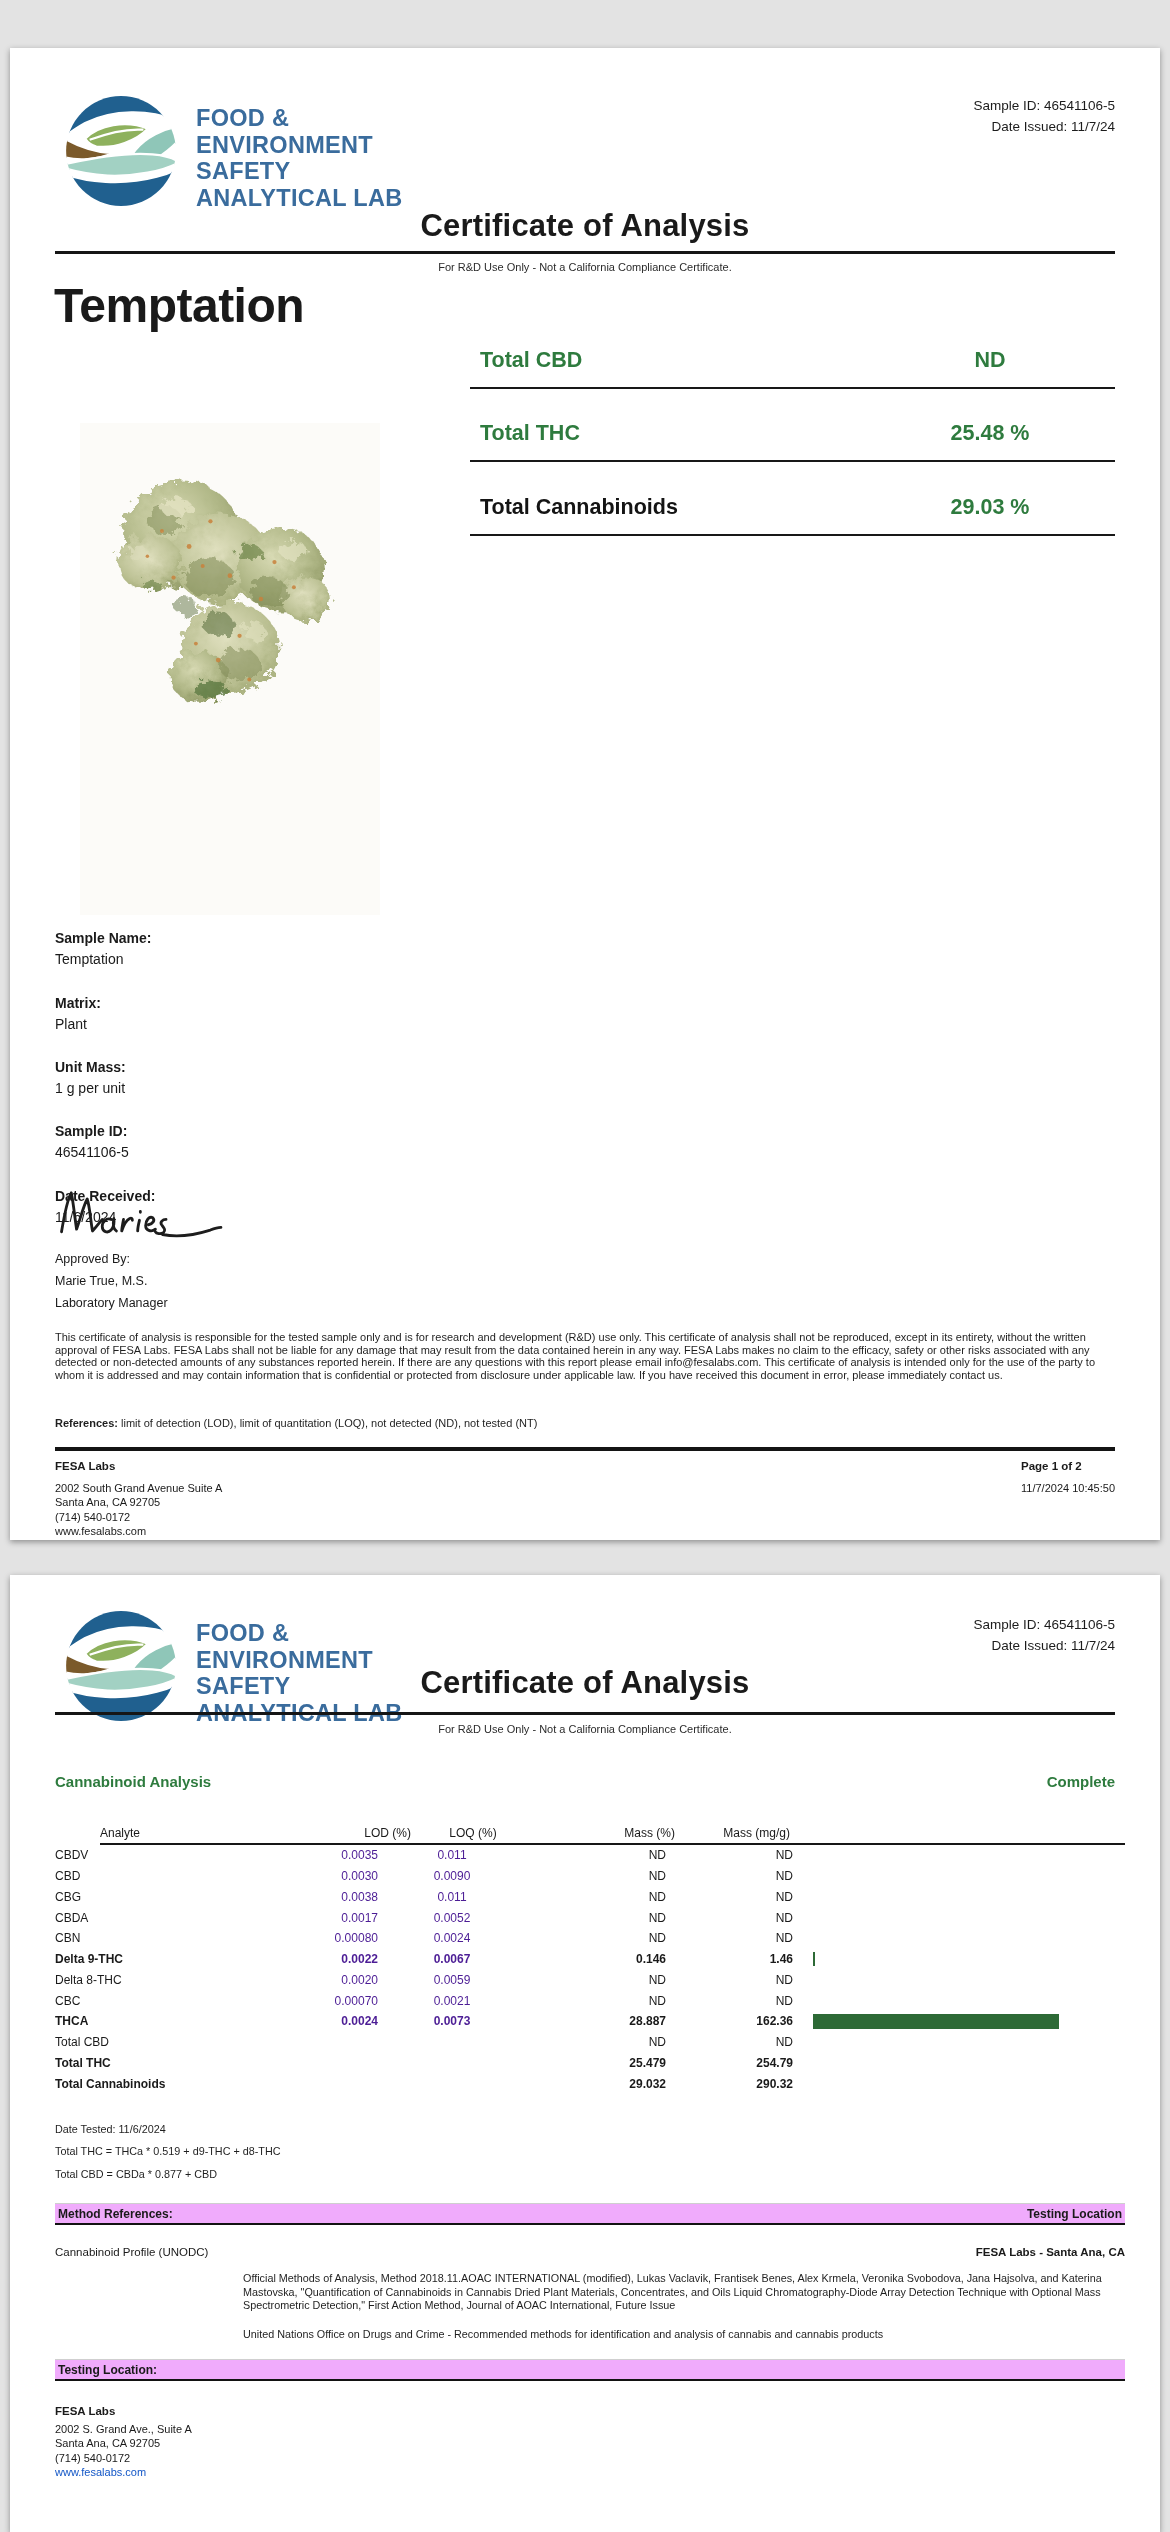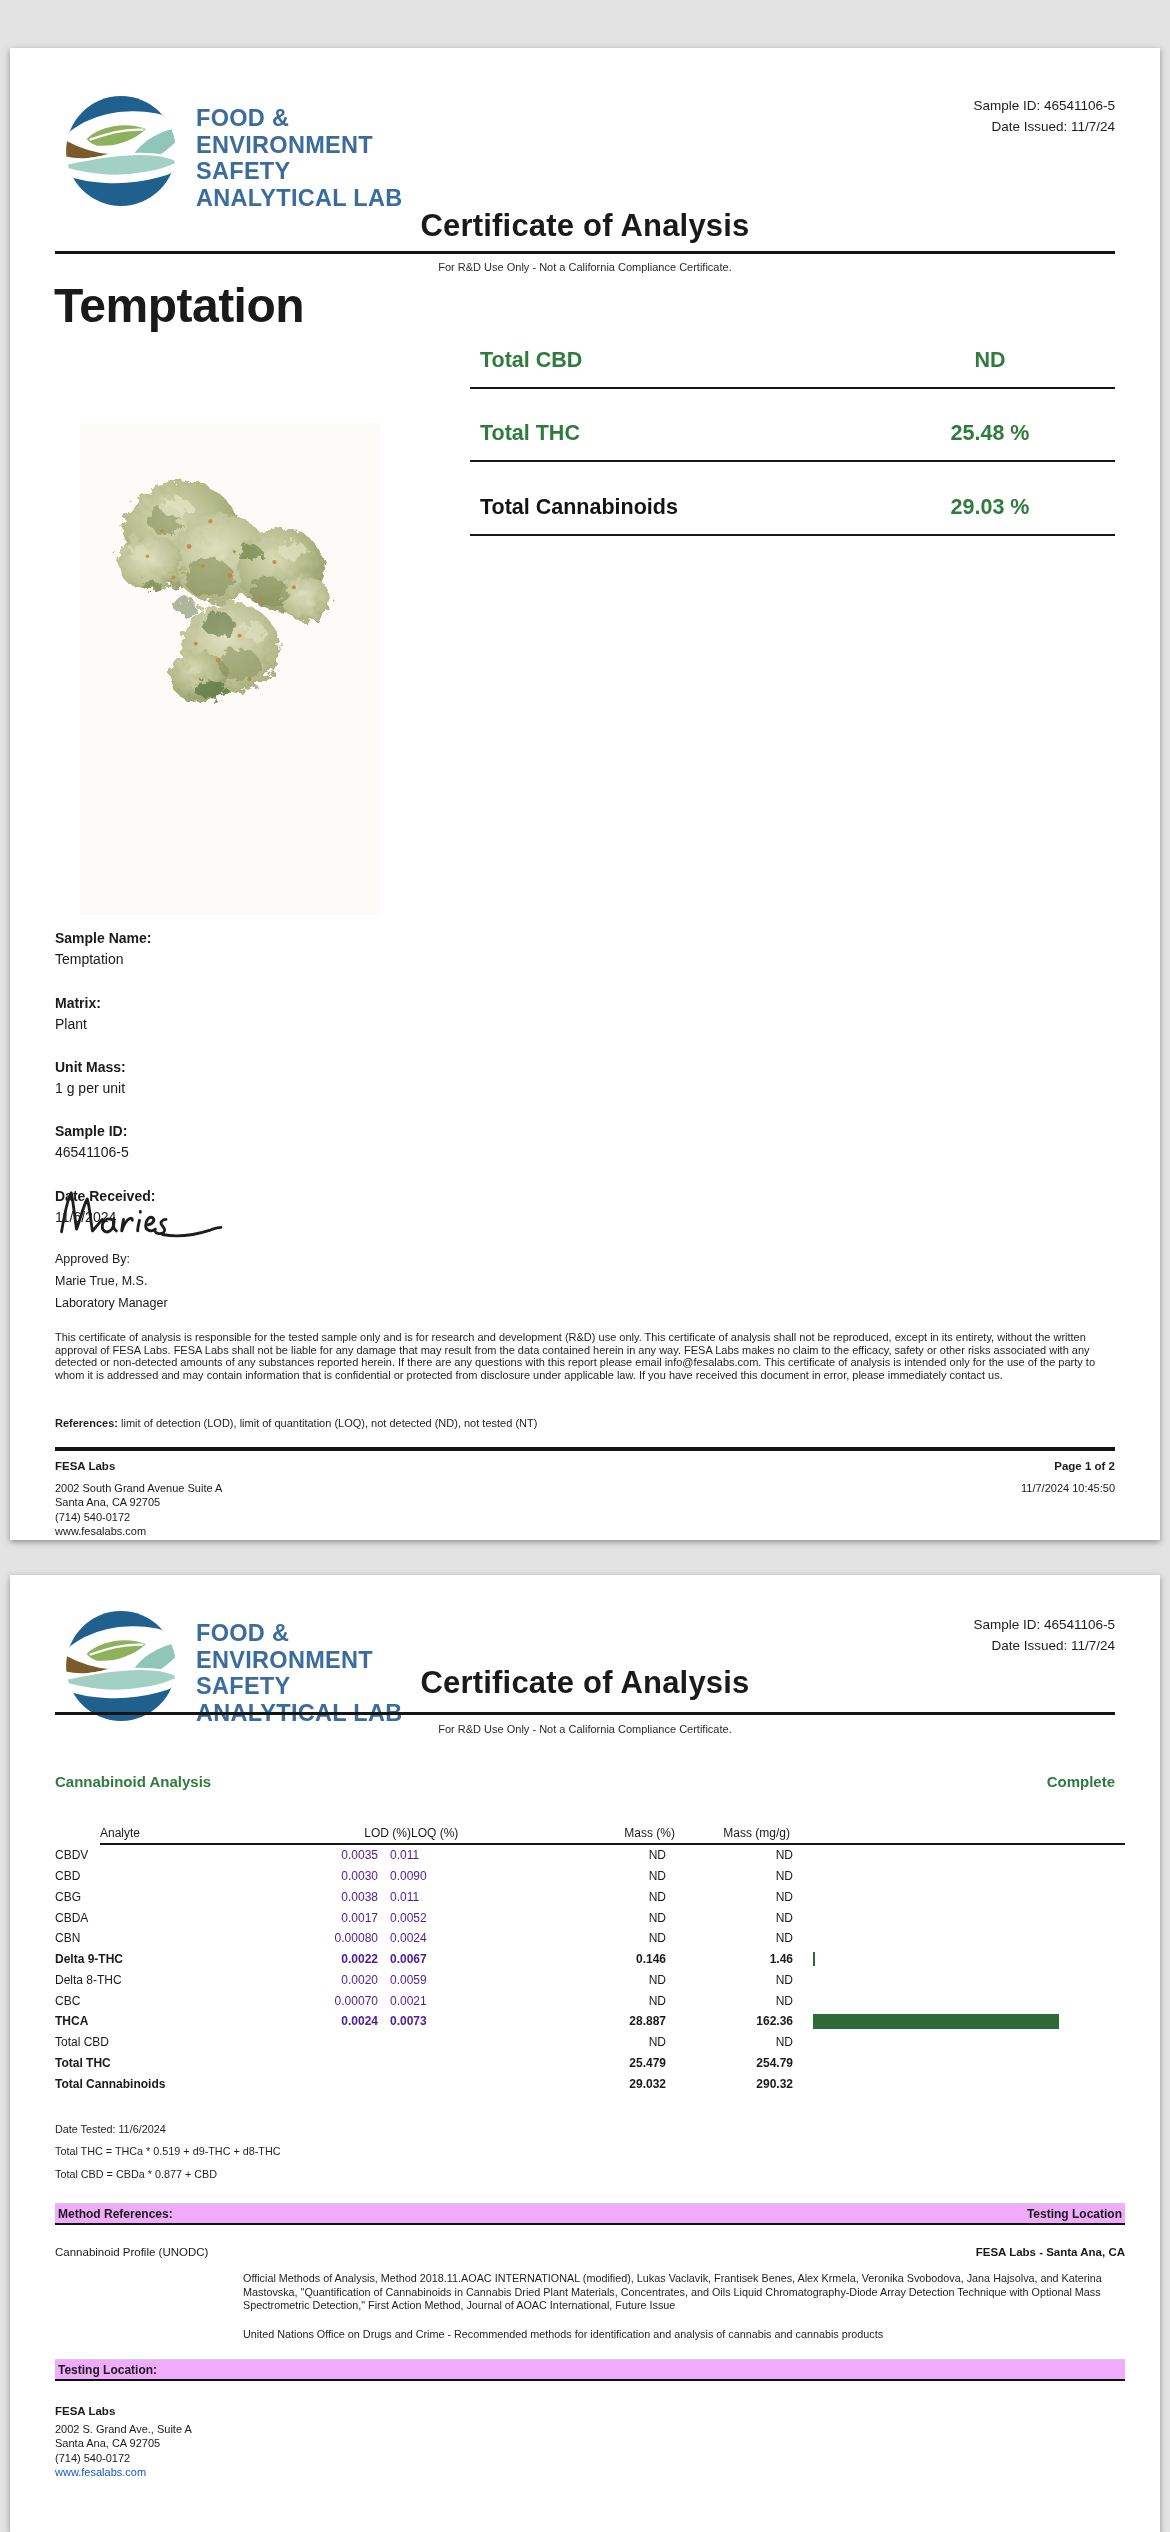--- a/index.html
+++ b/index.html
@@ -45,33 +45,33 @@
   .totrow .tv { width:250px; text-align:center; color:#2e7b3e; }
   .sg { left:45px; font-size:14px; line-height:21px; width:500px; }
   .sl { font-weight:700; }
   .sig { left:38px; top:1136px; }
   .approval { left:45px; top:1200px; font-size:12.5px; line-height:22px; }
   .disclaimer { left:45px; top:1283px; width:1063px; font-size:11px; line-height:12.55px; color:#1f1f1f; }
   .refs { left:45px; top:1369px; font-size:11px; color:#1f1f1f; }
   .refs b { font-weight:700; }
   .rule2 { left:45px; right:45px; top:1399px; height:3.5px; background:#141414; }
   .f1l { left:45px; top:1411px; font-size:11px; line-height:14.6px; }
-  .f1r { right:45px; top:1411px; text-align:right; font-size:11px; line-height:14.6px; }
+  .f1r { right:45px; top:1411px; text-align:left; font-size:11px; line-height:14.6px; }
   .fb { font-weight:700; margin-bottom:7px; font-size:11.5px; }
 
   
   .secrow { left:45px; right:45px; top:198px; display:flex; justify-content:space-between;
             font-size:15px; font-weight:700; color:#2e7b3e; }
   .ctable { left:45px; top:248px; width:1070px; font-size:12px; }
   .thead { display:flex; height:22px; align-items:center; font-weight:400;
            border-bottom:2.5px solid #161616;margin-left:45px; }
   .trow { display:flex; height:20.75px; align-items:center;gap:12px; }
   .c-an { width:190px; }
   .c-lod { width:121px; text-align:right; }
-  .c-loq { width:124px; text-align:left; }
+  .c-loq { width:124px; text-align:center; }
   .c-mp { width:140px; text-align:right; }
   .c-mg { width:115px; text-align:right;padding-left:40px; }
   .c-bar { margin-left:8px; height:14.5px; background:#2d6a36; width:0; }
   .gray { color:#4c1d95; }
   .rb { font-weight:700; }
   .notes { left:45px; top:548px; font-size:10.8px; color:#1f1f1f; }
   .notes div { margin-bottom:10px; line-height:12.4px; }
   .band { left:45px; width:1070px; height:22px; background:#f0abfc; border-top:1px solid #cfcfcf;
           border-bottom:2.5px solid #121212; display:flex; justify-content:space-between;
           align-items:center; font-size:12px; font-weight:700; padding:0 3px; }

